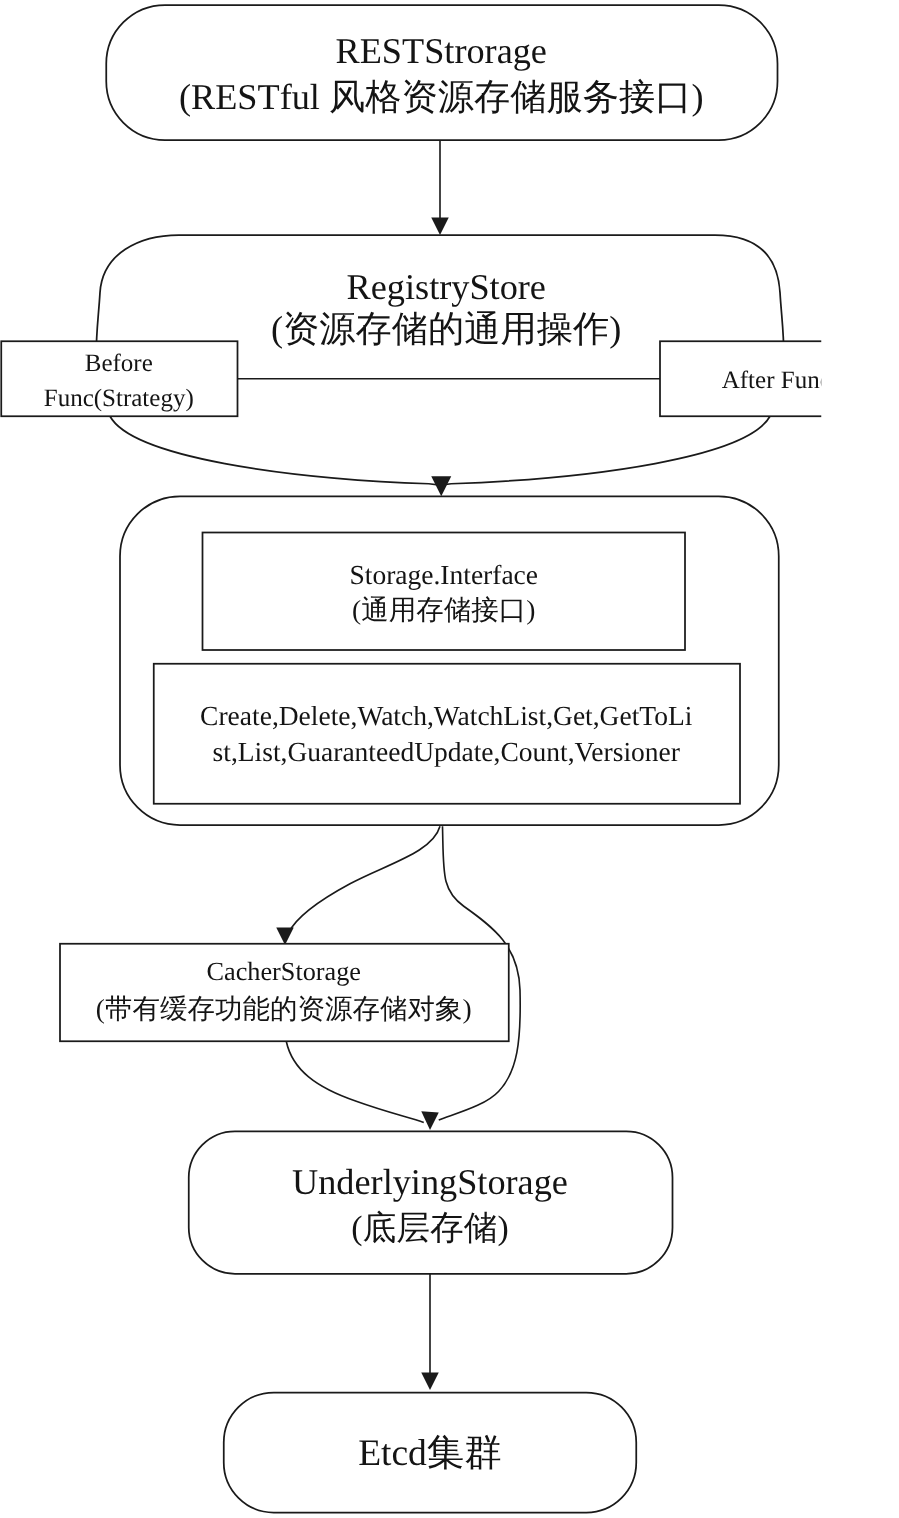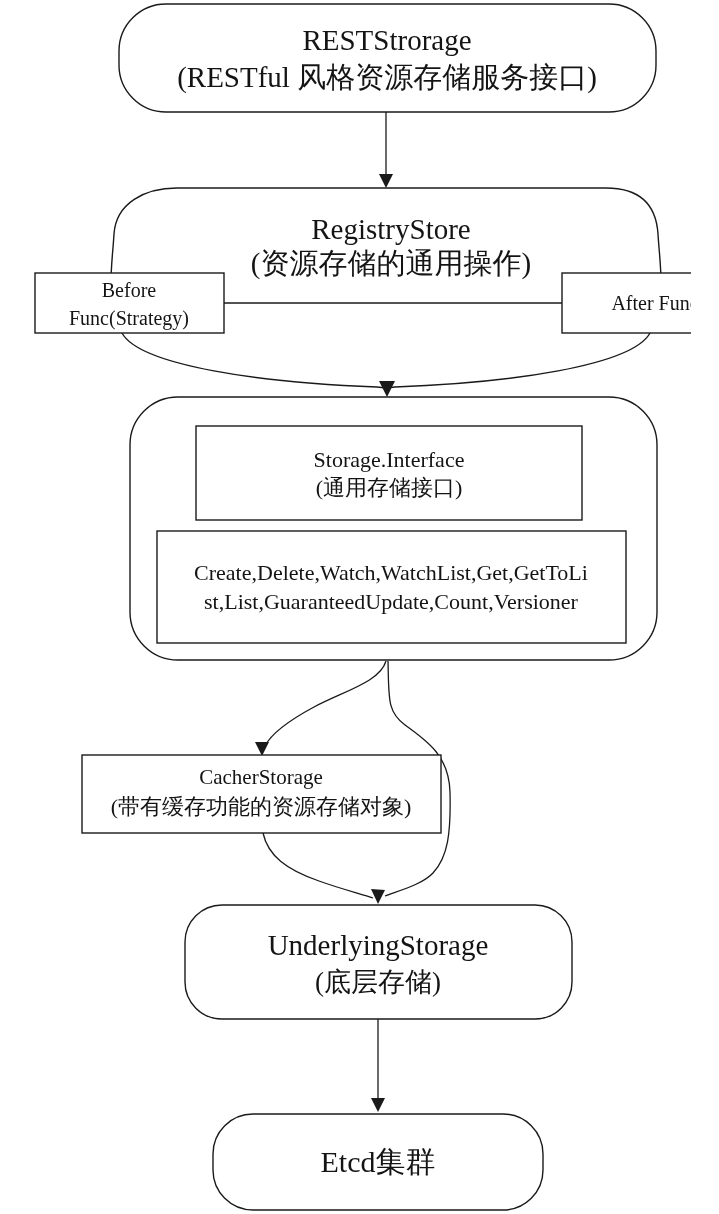--- a/index.html
+++ b/index.html
@@ -6,21 +6,20 @@
     margin: 0;
     padding: 0;
     background: #ffffff;
   }
   .canvas {
     position: relative;
     width: 657px;
     height: 1214px;
     background: #ffffff;
     overflow: hidden;
-    margin-left: 34px;
   }
   svg {
     display: block;
   }
   svg text {
     font-family: "Liberation Serif", "DejaVu Serif", serif;
     fill: #141414;
     text-anchor: middle;
   }
   .shape {

